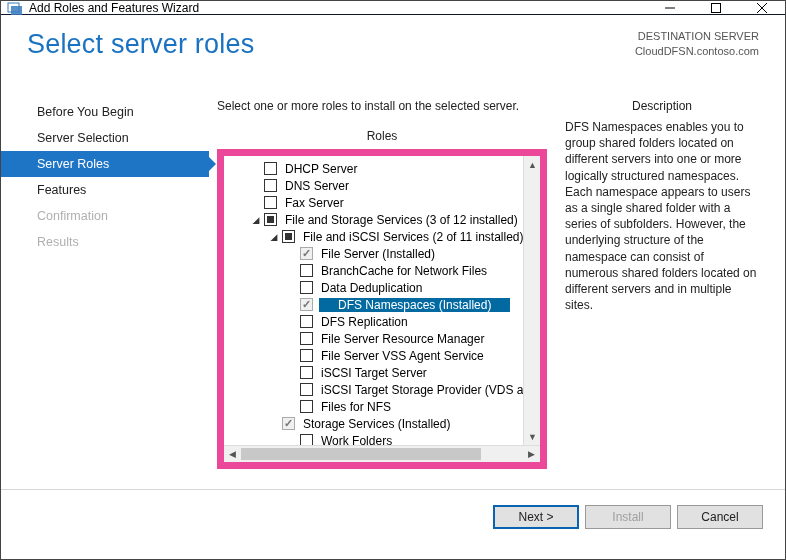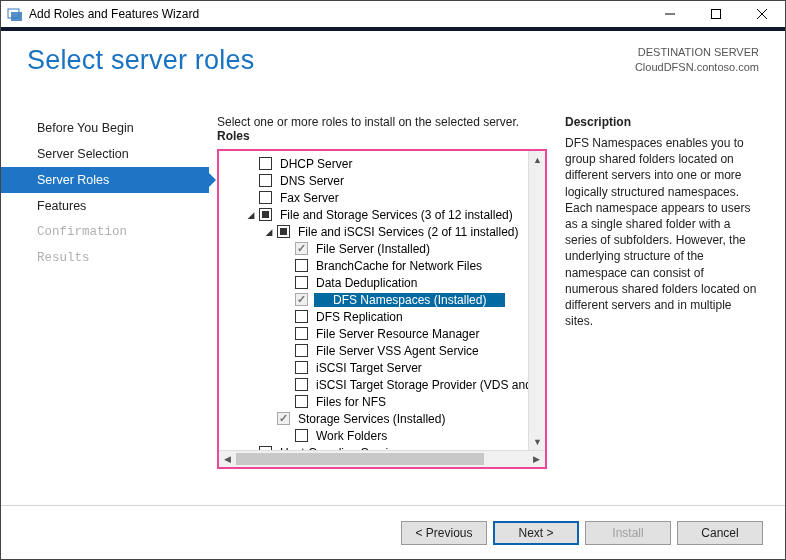--- a/index.html
+++ b/index.html
@@ -1,39 +1,39 @@
 <!DOCTYPE html>
 <html><head>
 <meta charset="utf-8">
 <style>
   * { box-sizing: border-box; margin: 0; padding: 0; font-family: "Segoe UI", sans-serif; }
   body { background: #fff; width: 786px; height: 560px; overflow: hidden; border: 1px solid #444; }
 
-  .titlebar { height: 30px; display: flex; align-items: center; border-bottom: 4px solid #0f172a; font-size: 12px; }
+  .titlebar { height: 14px; display: flex; align-items: center; border-bottom: 1px solid #0f172a; font-size: 12px; }
   .titlebar .ticon { width: 16px; height: 16px; margin: 0 6px; position: relative; }
   .titlebar .ttext { flex: 1; }
   .titlebar .winbtns { display: flex; }
   .titlebar .winbtn { width: 46px; height: 30px; display: flex; align-items: center; justify-content: center; }
 
   .header { height: 66px; position: relative; padding: 14px 26px 0 26px; display: flex; justify-content: space-between; }
   .header h1 { font-size: 27px; font-weight: 300; color: #1a72c2; letter-spacing: 0.2px; }
   .dest { text-align: right; font-size: 11px; color: #555; line-height: 1.35; }
 
   .content { display: flex; height: 408px; padding: 0 0 0 0; }
   .nav { width: 208px; padding-top: 18px; }
   .nav-item { height: 26px; line-height: 26px; padding-left: 36px; font-size: 12.5px; color: #222; position: relative; }
   .nav-item.active { background: #1e74c5; color: #fff; }
   .nav-item.active::before { content: ""; position: absolute; right: -7px; top: 6px; width: 0; height: 0; border-top: 7px solid transparent; border-bottom: 7px solid transparent; border-left: 7px solid #1e74c5; }
-  .nav-item.disabled { color: #b0b0b0; font-family: Liberation Mono, monospace; }
+  .nav-item.disabled { color: #b0b0b0; }
 
   .main { flex: 1; padding: 18px 10px 0 8px; display: flex; gap: 18px; }
   .left { width: 330px; display: flex; flex-direction: column; }
-  .intro { font-size: 12px; color: #222; }
-  .label { font-size: 12px; font-weight: 700; margin-bottom: 6px; color: #222; }
-  .treewrap { border: 2px solid #ec4899; height: 320px; display: flex; flex-direction: column; background:#fff; }
+  .intro { font-size: 12px; color: #222; margin-bottom: 16px; }
+  .label { font-size: 12px; font-weight: 400; margin-bottom: 6px; color: #222; text-align: center; }
+  .treewrap { border: 7px solid #ec4899; height: 320px; display: flex; flex-direction: column; background:#fff; }
   .tree { flex: 1; overflow: hidden; font-size: 12px; padding: 4px 0 0 0; position: relative; }
   .tree .row { display: flex; align-items: center; height: 17px; white-space: nowrap; }
   .tree .cb { width: 13px; height: 13px; border: 1px solid #333; margin-right: 6px; display: inline-flex; align-items: center; justify-content: center; font-size: 10px; line-height: 1; flex-shrink: 0; background:#fff; }
   .tree .cb.mixed::before { content: ""; width: 7px; height: 7px; background: #333; }
   .tree .cb.checked { background:#fff; color:#333; }
   .tree .cb.checked::before { content: "✓"; font-size: 11px; font-weight: bold; }
   .tree .cb.grey { background:#f0f0f0; color:#777; border-color:#aaa; }
   .tree .cb.grey.checked::before { content: "✓"; font-size: 11px; font-weight: bold; color:#777; }
   .tree .exp { width: 12px; height: 12px; margin-right: 2px; display: inline-flex; align-items: center; justify-content: center; color: #333; font-size: 9px; flex-shrink:0;}
   .tree .spacer { display:inline-block; flex-shrink:0; }
@@ -233,17 +233,16 @@
       </div>
     </div>
     <div class="right">
       <div class="label">Description</div>
       <div class="desc">DFS Namespaces enables you to group shared folders located on different servers into one or more logically structured namespaces. Each namespace appears to users as a single shared folder with a series of subfolders. However, the underlying structure of the namespace can consist of numerous shared folders located on different servers and in multiple sites.</div>
     </div>
   </div>
 </div>
 
 <div class="footer">
-  <button>&lt; Previous</button>
   <button class="primary">Next &gt;</button>
   <button disabled="">Install</button>
   <button>Cancel</button>
 </div>
 
 </body></html>

